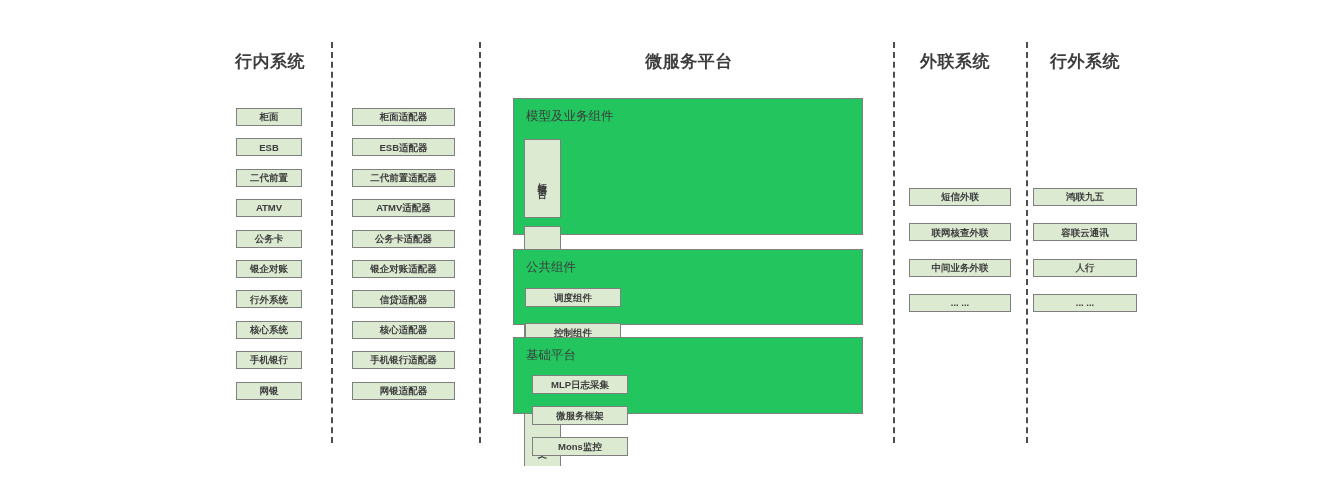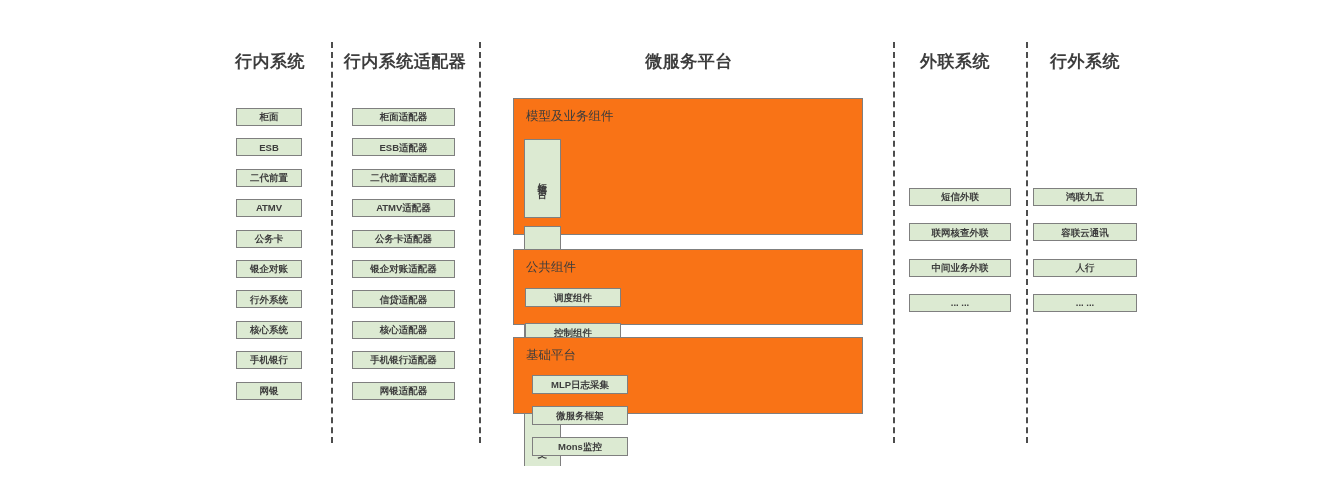--- a/index.html
+++ b/index.html
@@ -55,21 +55,21 @@
   #list-adapters  { left: 352px;  top: 108px; width: 103px; gap: 12.4px; }
   #list-outreach  { left: 909px;  top: 188px; width: 102px; gap: 17.4px; }
   #list-external  { left: 1033px; top: 188px; width: 104px; gap: 17.4px; }
   #list-internal .gbox, #list-adapters .gbox,
   #list-outreach .gbox, #list-external .gbox { height: 18px; width: 100%; }
 
   .panel {
     position: absolute;
     left: 513px;
     width: 350px;
-    background: #f97316;
+    background: #22c55e;
     border: 1px solid #7f7f7f;
     box-sizing: border-box;
   }
   #panel-model  { top: 98px;  height: 137px; }
   #panel-common { top: 249px; height: 76px; padding-left: 37px;  }
   #panel-base   { top: 337px; height: 77px;  }
   .panel-title {
     position: absolute;
     left: 12px;
     top: 9px;
@@ -103,21 +103,20 @@
     height: 2px;
     background: #141414;
   }
 </style>
 </head>
 <body>
 
 <div class="canvas">
 
   <div class="col-header" style="left:270px">行内系统</div>
-  <div class="col-header" style="left:405px">行内系统适配器</div>
   <div class="col-header" style="left:689px">微服务平台</div>
   <div class="col-header" style="left:955px">外联系统</div>
   <div class="col-header" style="left:1085px">行外系统</div>
 
   <div class="dash" style="left:331px"></div>
   <div class="dash" style="left:479px"></div>
   <div class="dash" style="left:893px"></div>
   <div class="dash" style="left:1026px"></div>
 
   <div class="vlist" id="list-internal">

